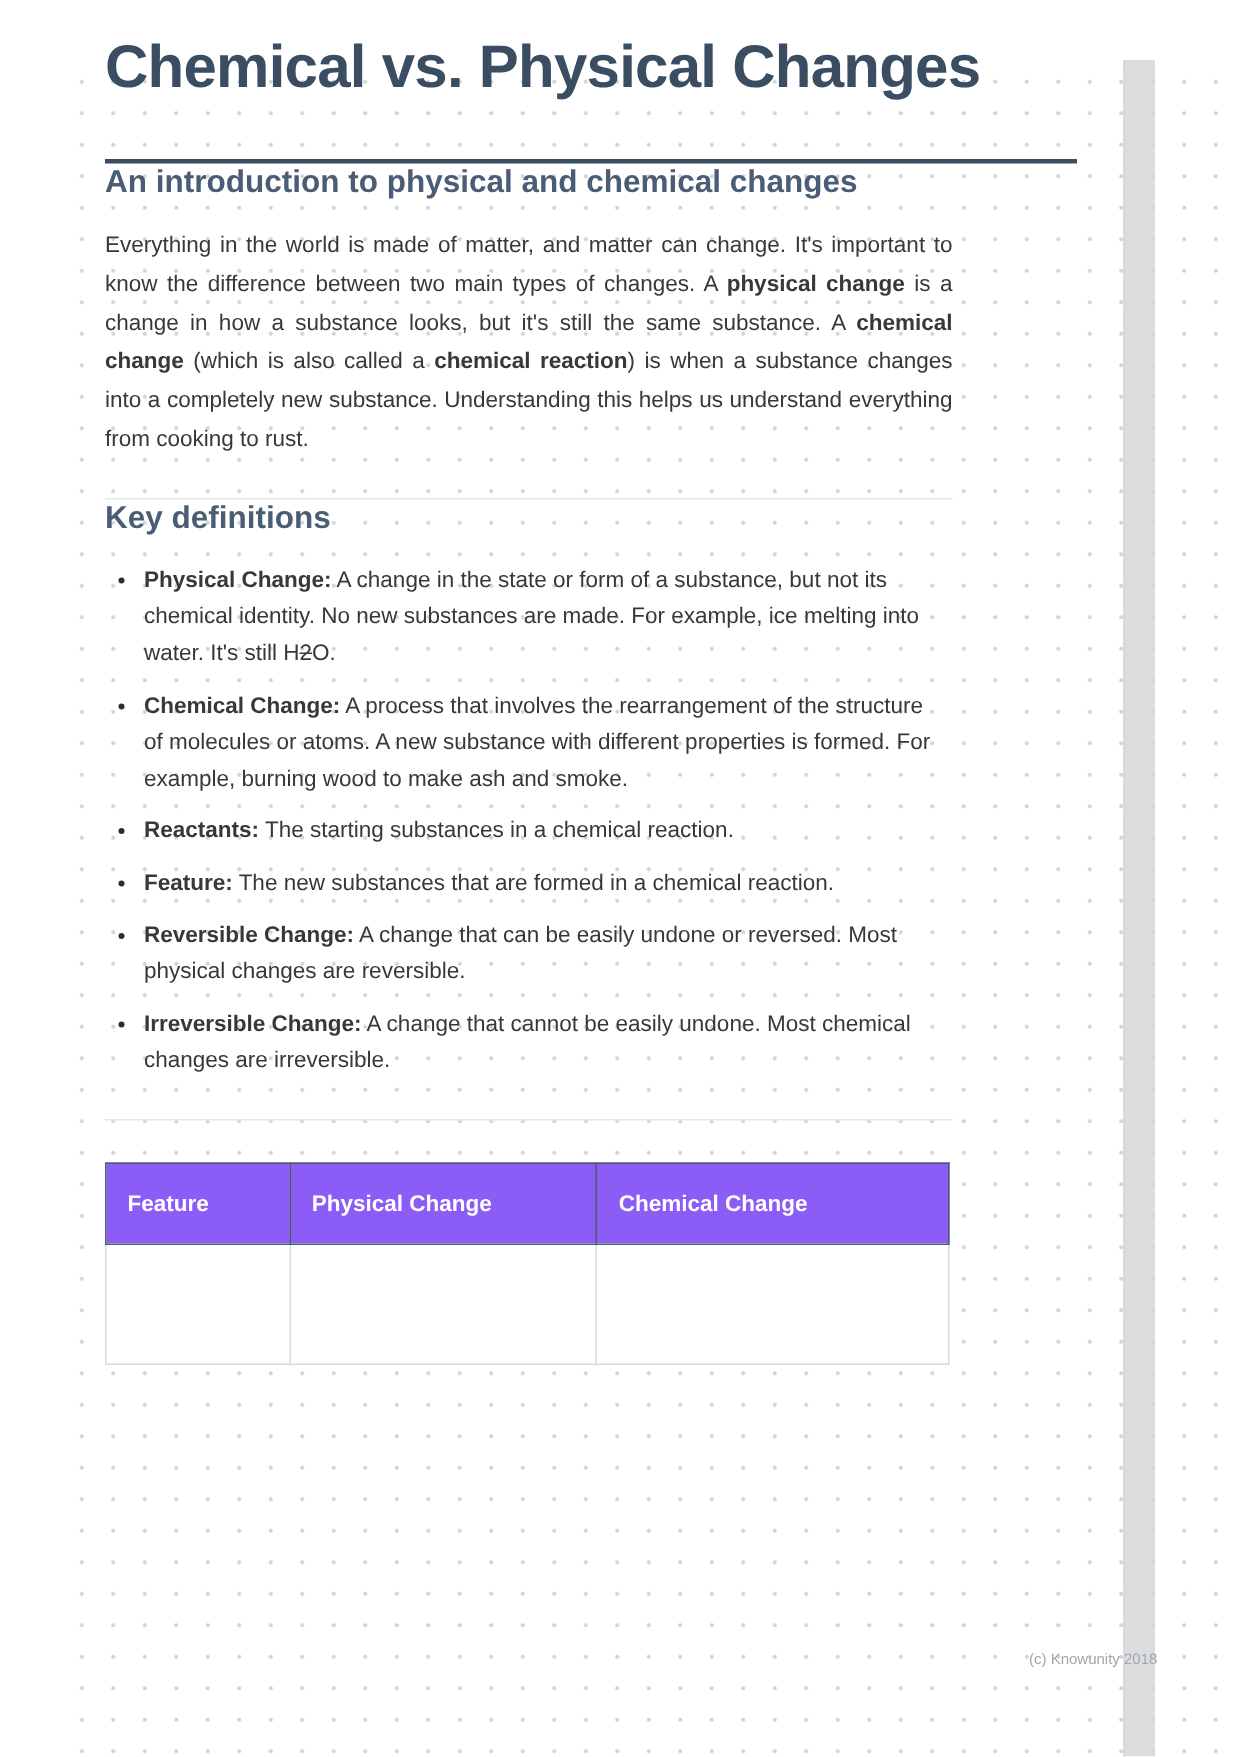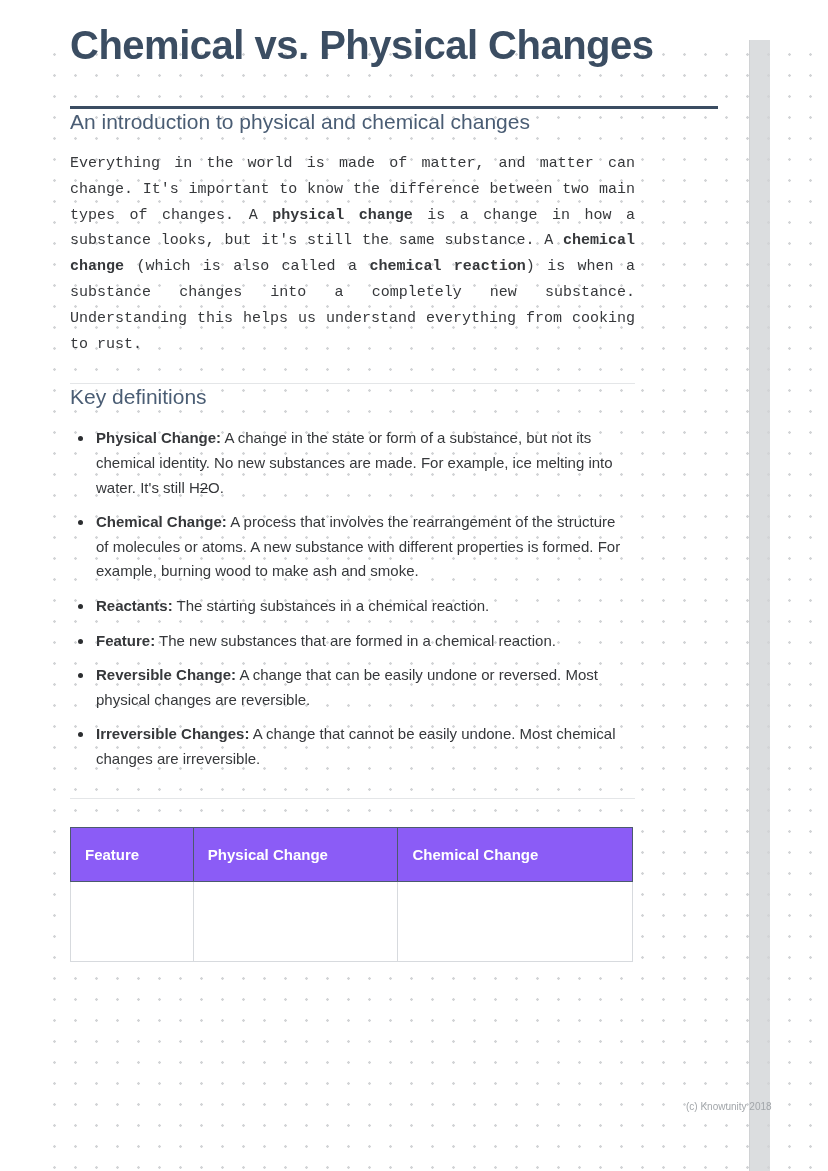--- a/index.html
+++ b/index.html
@@ -55,34 +55,34 @@
   .title-rule {
     margin-top: 36px;
     width: 648px;
     height: 3px;
     background: #3b4d62;
   }
   h2.section-heading {
     margin: 0;
     font-size: 21px;
     line-height: 26px;
-    font-weight: 400;
+    font-weight: 700;
     color: #4a5d74;
   }
   .h2-intro { margin-top: 42px; }
   .h2-defs  { margin-top: 26px; }
   .h2-comp  { margin-top: 24px; }
   p.body-text {
     width: 565px;
     margin: 16px 0 0 0;
     font-size: 15px;
     line-height: 1.72;
     color: #36383b;
   }
-  p.justified { text-align: justify; font-family: Liberation Mono, monospace; }
+  p.justified { text-align: justify; }
   hr.section-divider {
     width: 565px;
     border: none;
     border-top: 1px solid #e4e6e8;
     margin: 26px 0 0 0;
   }
   ul.defs-list {
     margin: 16px 0 16px 0;
     padding-left: 24px;
     width: 555px;
@@ -141,21 +141,21 @@
 
     <hr class="section-divider">
 
     <h2 class="section-heading h2-defs">Key definitions</h2>
     <ul class="defs-list">
         <li><span style="font-weight: 700;">Physical Change:</span><span> A change in the state or form of a substance, but not its chemical identity. No new substances are made. For example, ice melting into water. It's still H</span><span style="text-decoration: line-through;">2</span><span>O.</span></li>
         <li><span style="font-weight: 700;">Chemical Change:</span><span> A process that involves the rearrangement of the structure of molecules or atoms. A new substance with different properties is formed. For example, burning wood to make ash and smoke.</span></li>
         <li><span style="font-weight: 700;">Reactants:</span><span> The starting substances in a chemical reaction.</span></li>
         <li><span style="font-weight: 700;">Feature:</span><span> The new substances that are formed in a chemical reaction.</span></li>
         <li><span style="font-weight: 700;">Reversible Change:</span><span> A change that can be easily undone or reversed. Most physical changes are reversible.</span></li>
-        <li><span style="font-weight: 700;">Irreversible Changes:</span><span> A change that cannot be easily undone. Most chemical changes are irreversible.</span></li>
+        <li><span style="font-weight: 700;">Irreversible Change:</span><span> A change that cannot be easily undone. Most chemical changes are irreversible.</span></li>
       </ul>
 
     <hr class="section-divider">
 
 
     <table class="compare-table">
       <colgroup>
         <col style="width:123px">
         <col style="width:205px">
         <col style="width:235px">

